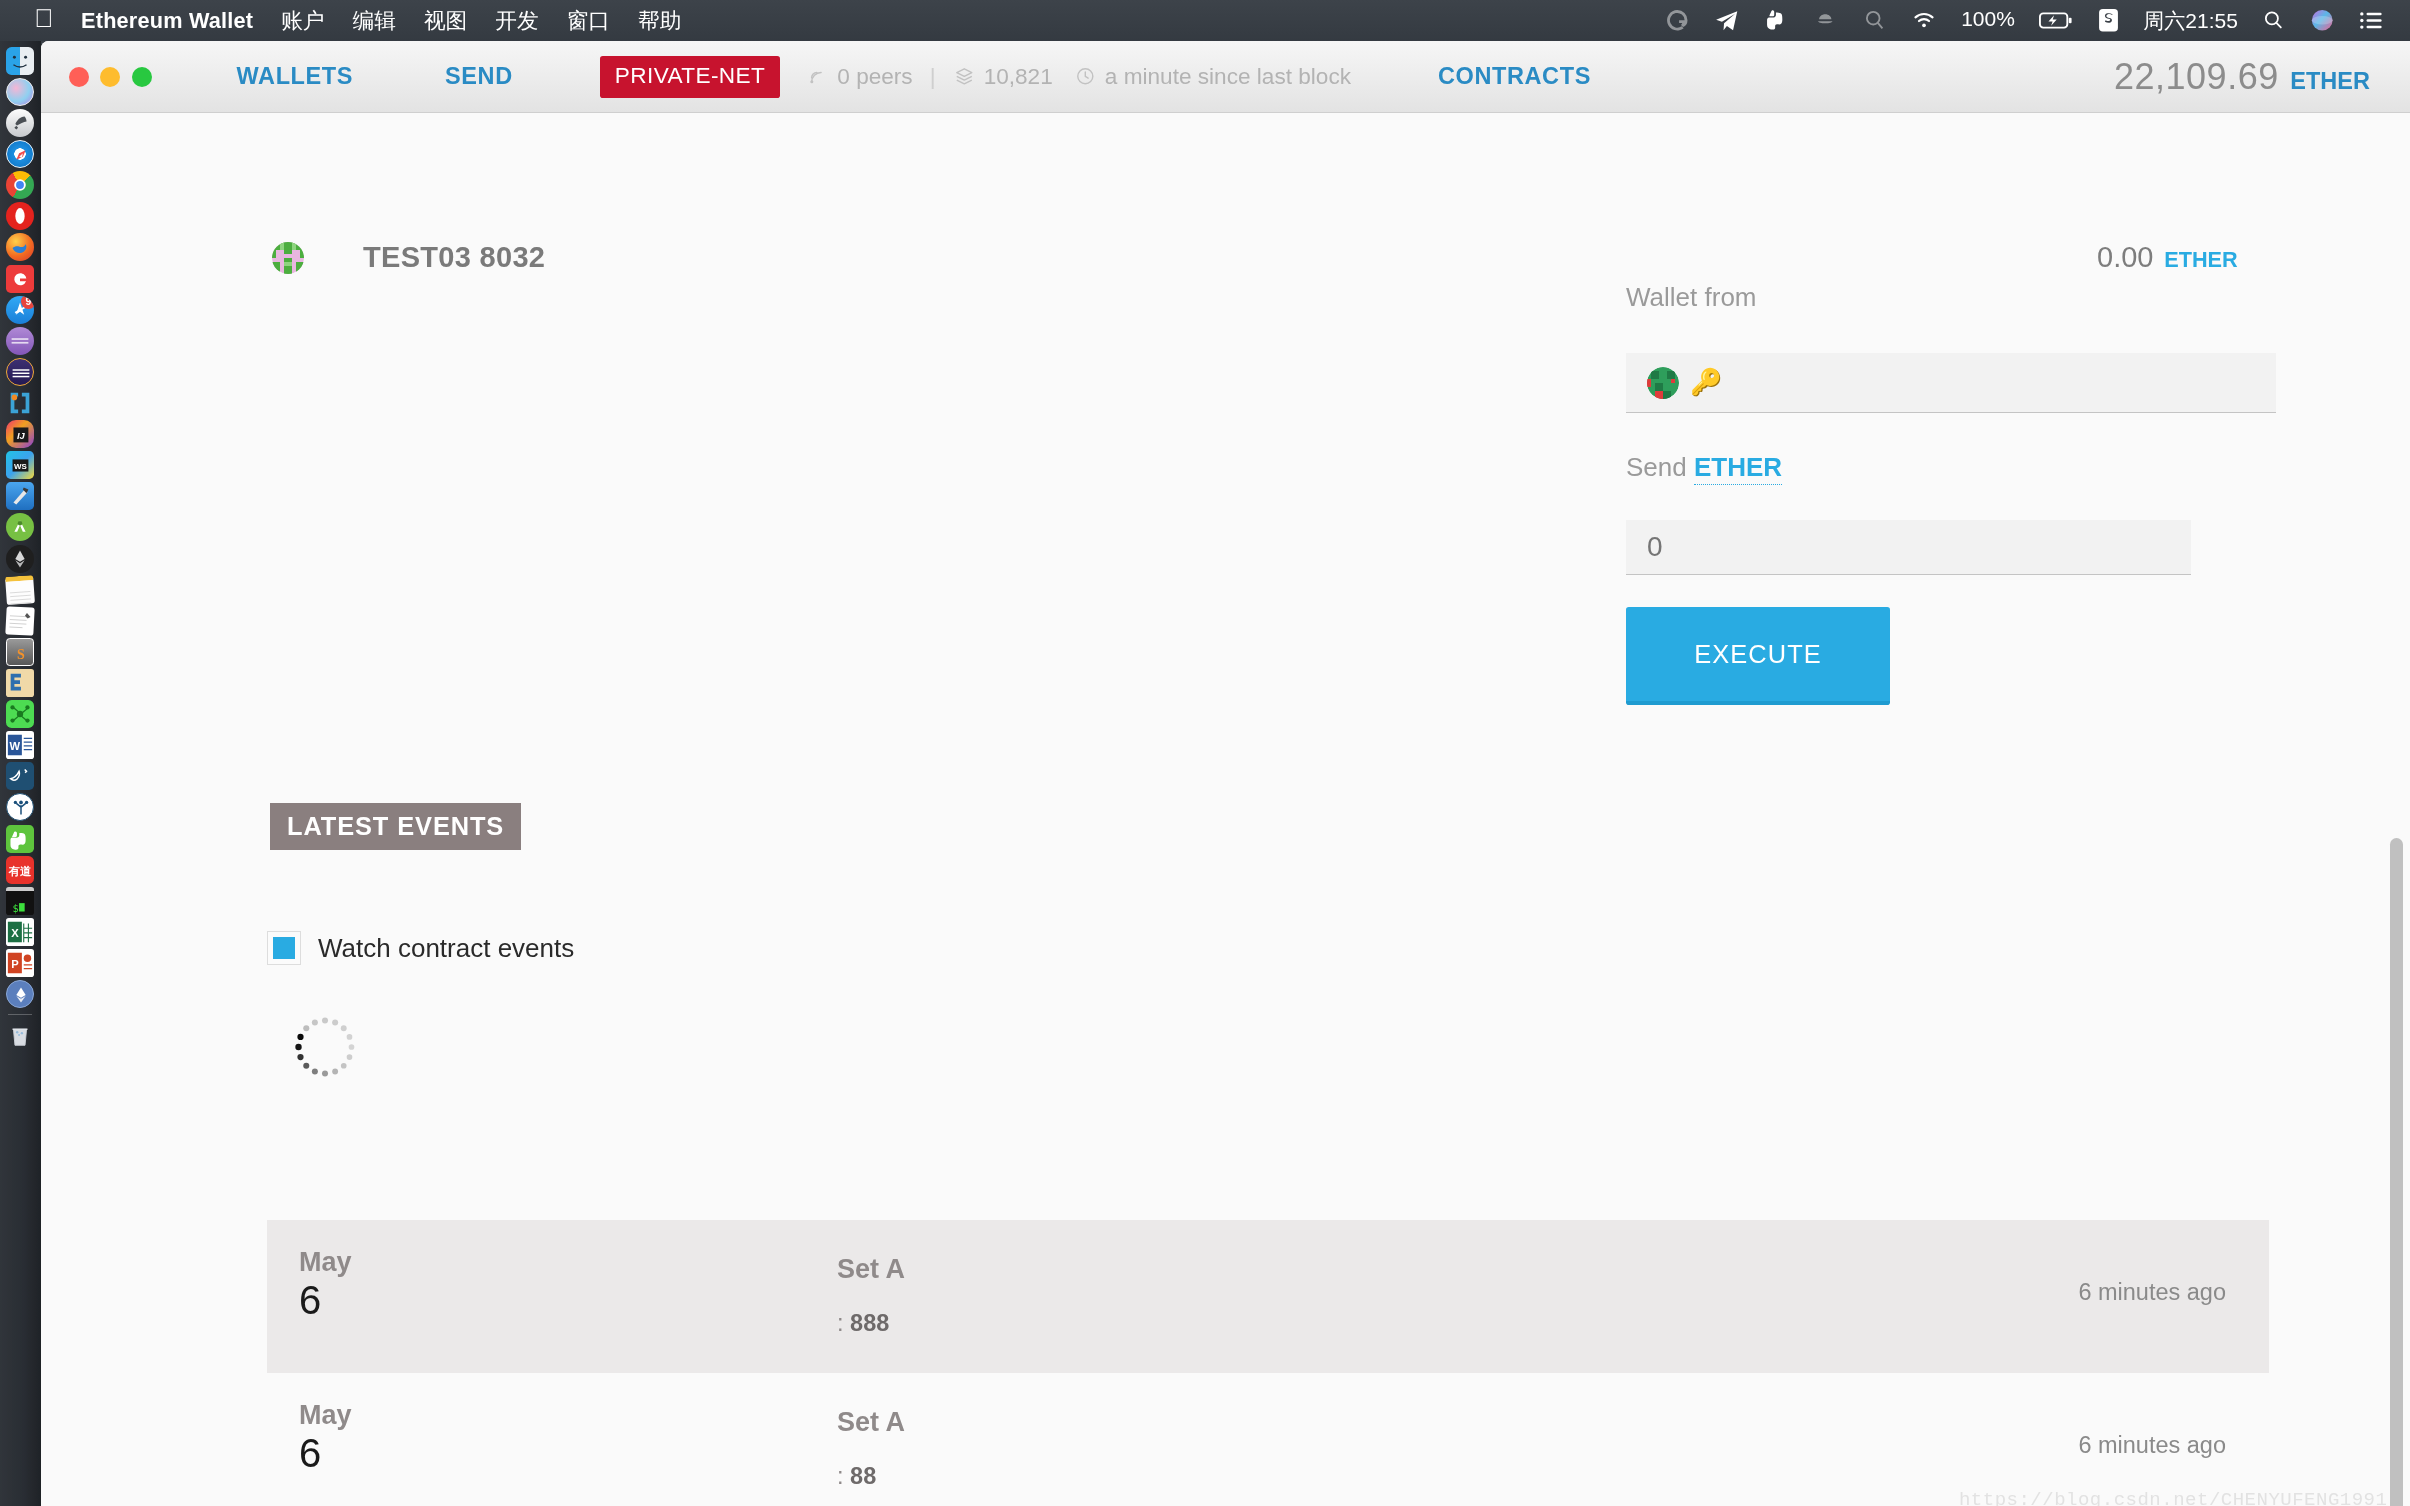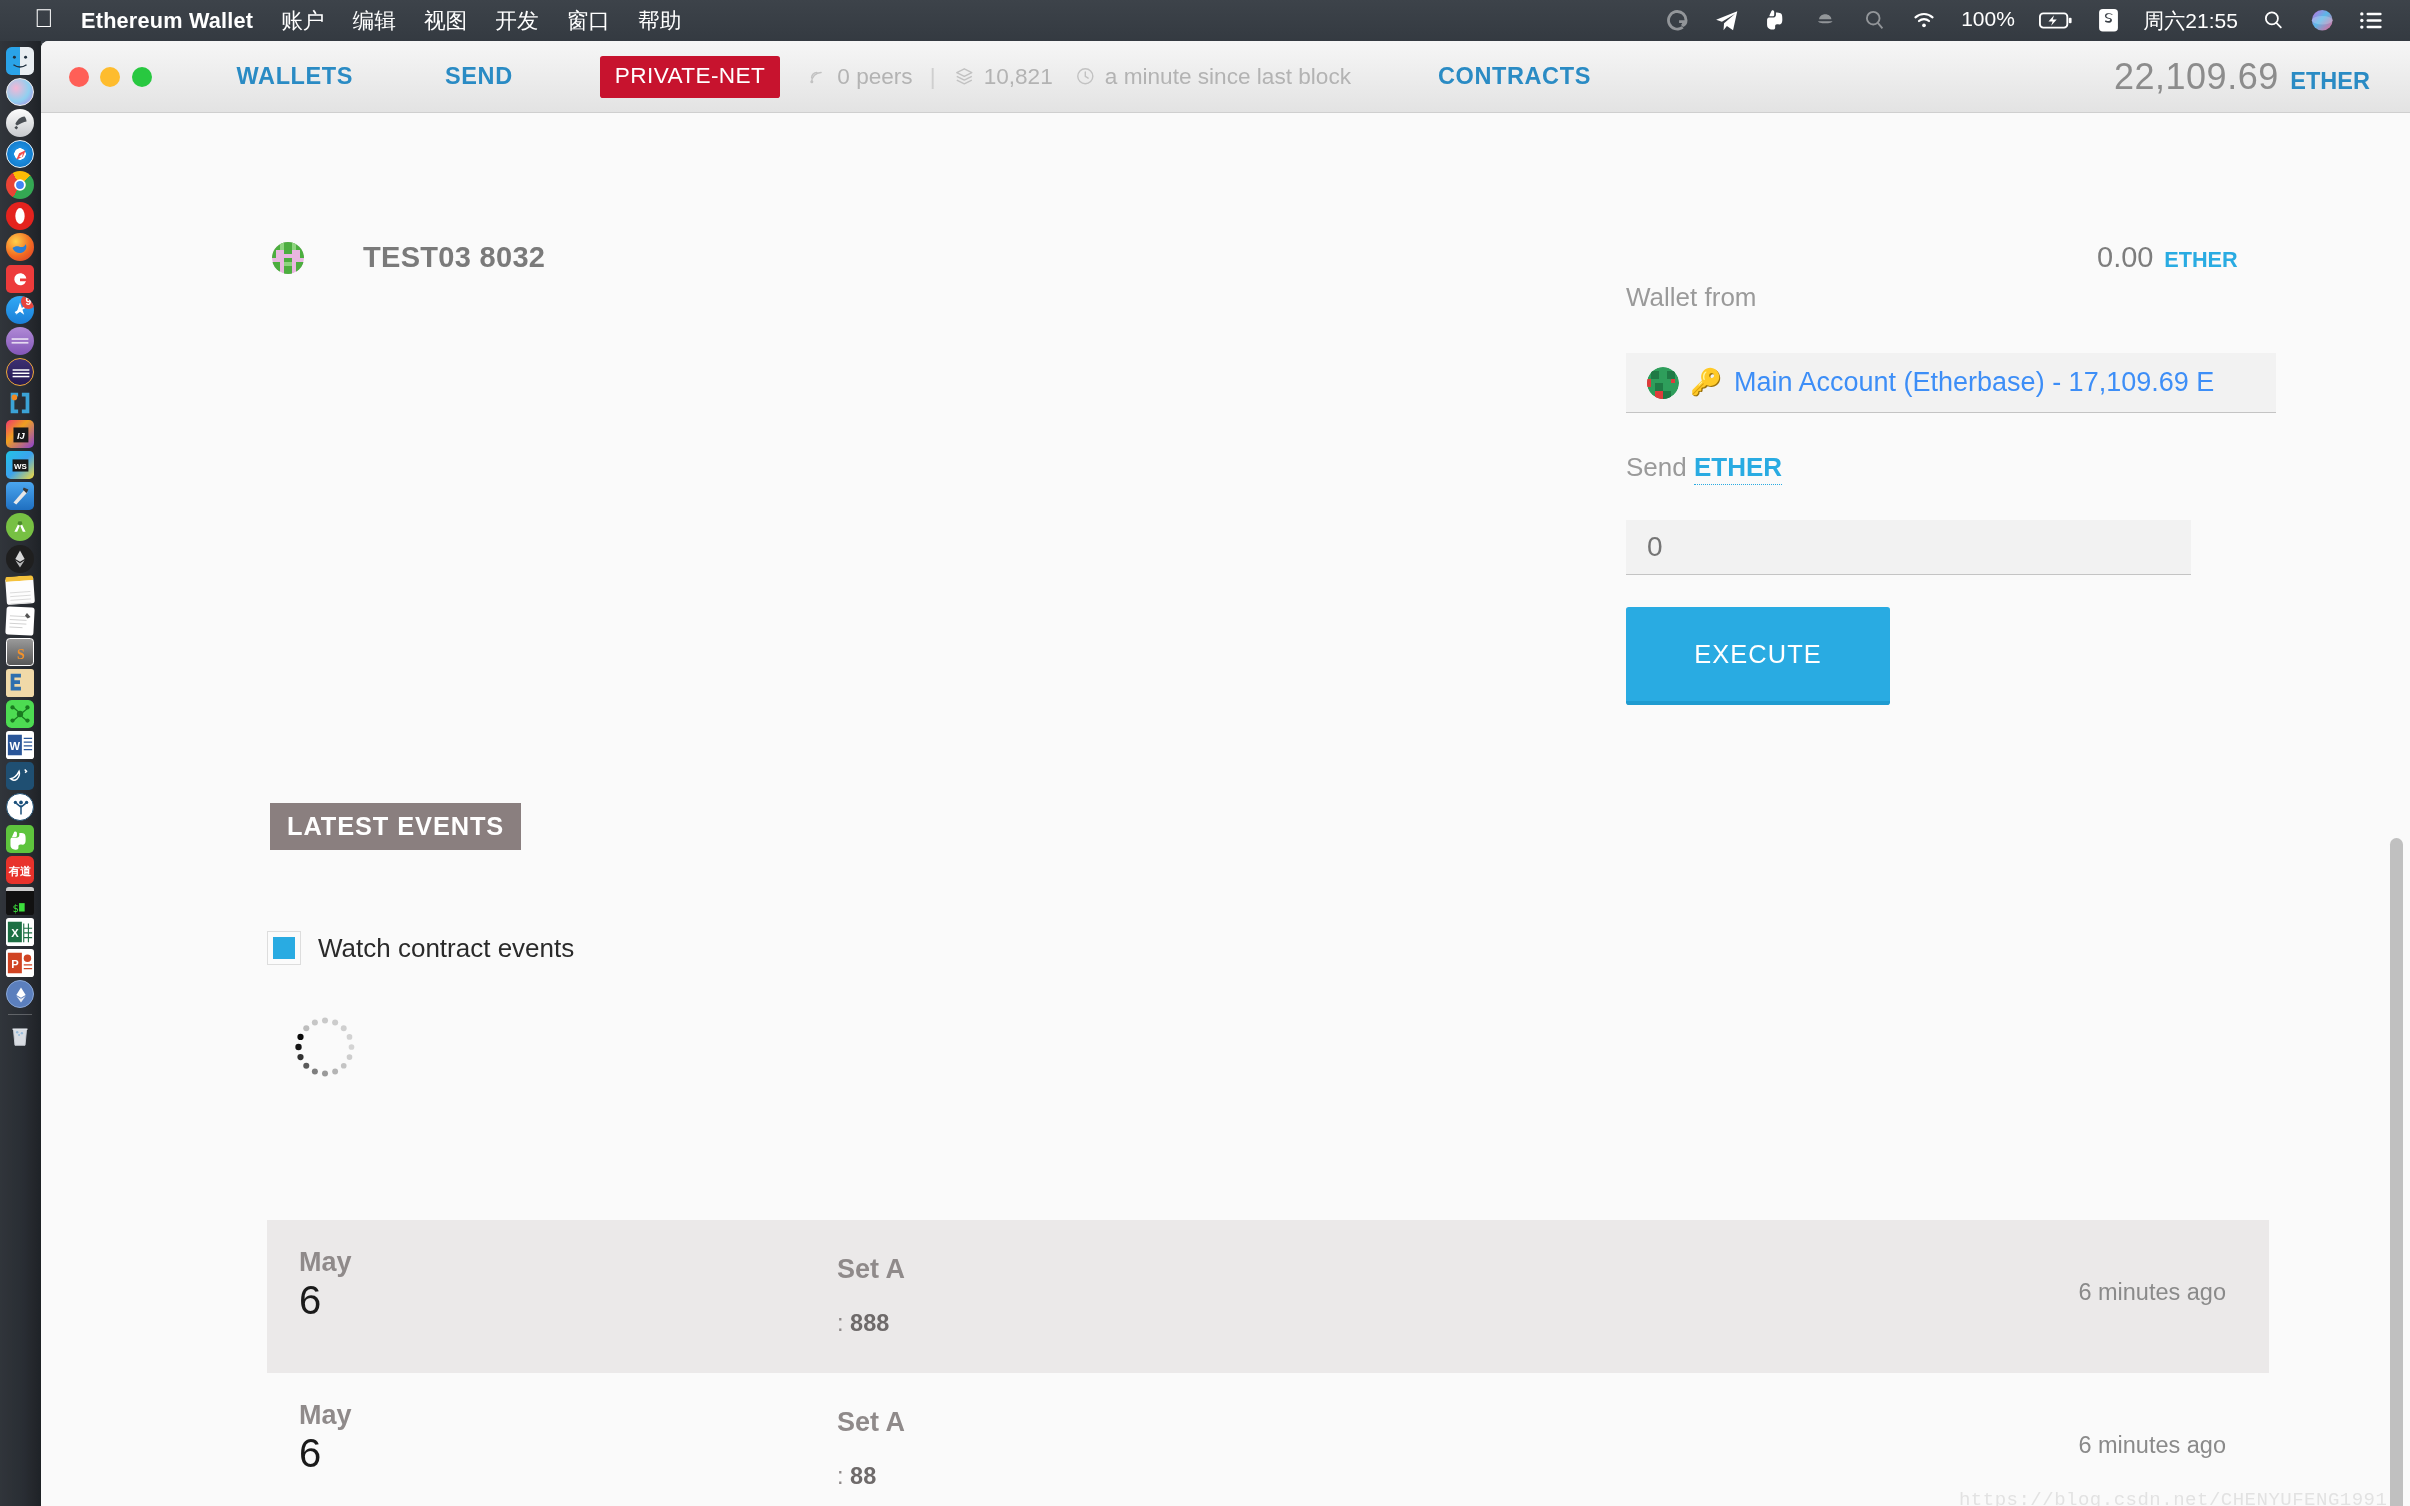--- a/index.html
+++ b/index.html
@@ -343,21 +343,21 @@
   </div>
   <div class="dock-item">
     <span class="dk" style="background:transparent;">
       <svg width="28" height="28" viewBox="0 0 30 30">
           <path d="M5 4h8v4H9v14h4v4H5z" fill="#3ba3d6"></path>
           <path d="M17 4h8v22h-8v-4h4V8h-4z" fill="#3ba3d6"></path>
           <circle cx="9" cy="9" r="3" fill="#f08a24"></circle>
         </svg></span>
   </div>
   <div class="dock-item">
-    <span class="dk" style="background:linear-gradient(135deg,#f0376e 0%,#f0a020 40%,#8a3fd4 100%);border-radius:5px;font-style:italic;">
+    <span class="dk" style="background:linear-gradient(135deg,#f0376e 0%,#f0a020 40%,#8a3fd4 100%);border-radius:10px;font-style:italic;">
       <svg width="28" height="28" viewBox="0 0 30 30">
           <rect x="8" y="8" width="16" height="16" fill="#1a1a1a"></rect>
           <text x="16" y="20" font-size="10" fill="#fff" font-family="sans-serif" text-anchor="middle" font-weight="bold">IJ</text>
         </svg></span>
   </div>
   <div class="dock-item">
     <span class="dk" style="background:linear-gradient(135deg,#22c3e6,#3ba3ef 50%,#f5d93a 100%);border-radius:4.7px;">
       <svg width="28" height="28" viewBox="0 0 30 30">
           <rect x="7" y="9" width="17" height="13" fill="#1a1a1a"></rect>
           <text x="15.5" y="19" font-size="8.5" fill="#fff" font-family="sans-serif" text-anchor="middle" font-weight="bold">WS</text>
@@ -625,21 +625,20 @@
               <rect x="4" y="6" width="2" height="2"></rect>
           </g>
           <g fill="#e03b3b">
               <rect x="0" y="3" width="1" height="2"></rect>
               <rect x="6" y="3" width="1" height="1"></rect>
               <rect x="2" y="6" width="2" height="2"></rect>
             </g>
         </svg>
       </span>
       <span class="key-ic">🔑</span>
-      <span class="sel-text">Main Account (Etherbase) - 17,109.69 E</span>
     </div>
 
     <div class="send-label">
       <span>Send</span>
       <span class="eth">ETHER</span>
     </div>
 
     <input class="amount-input" value="" placeholder="0" style="">
 
     <button class="execute-btn">EXECUTE</button>

